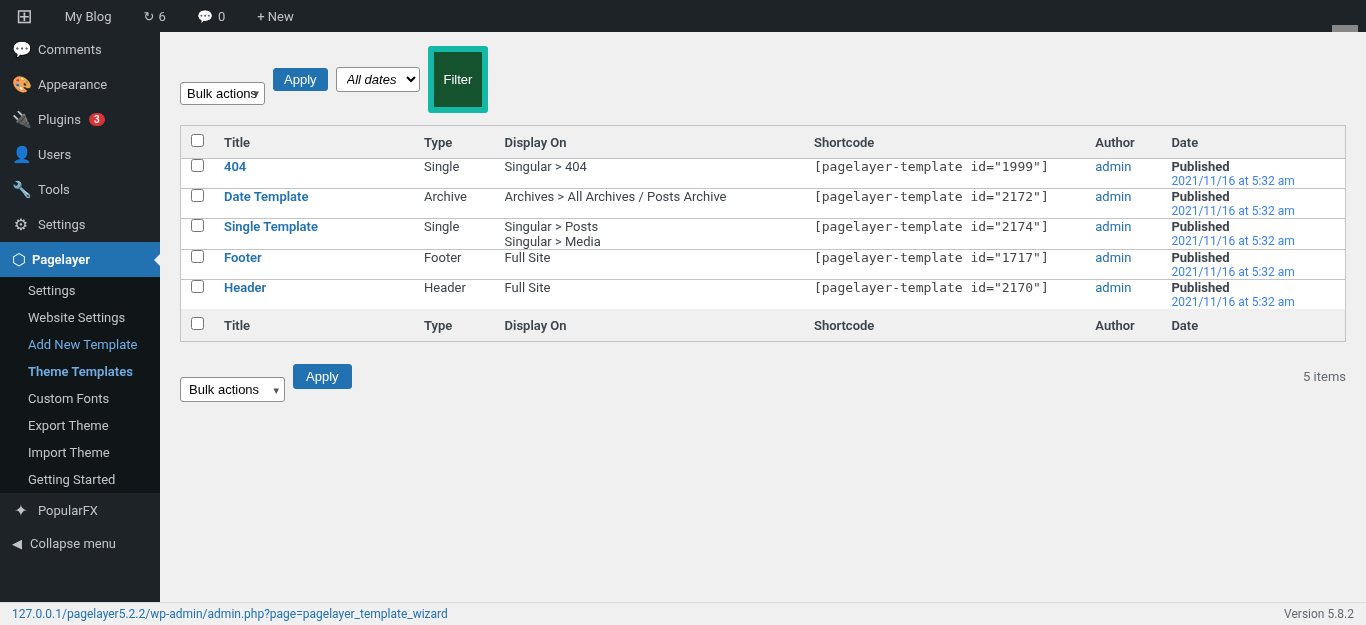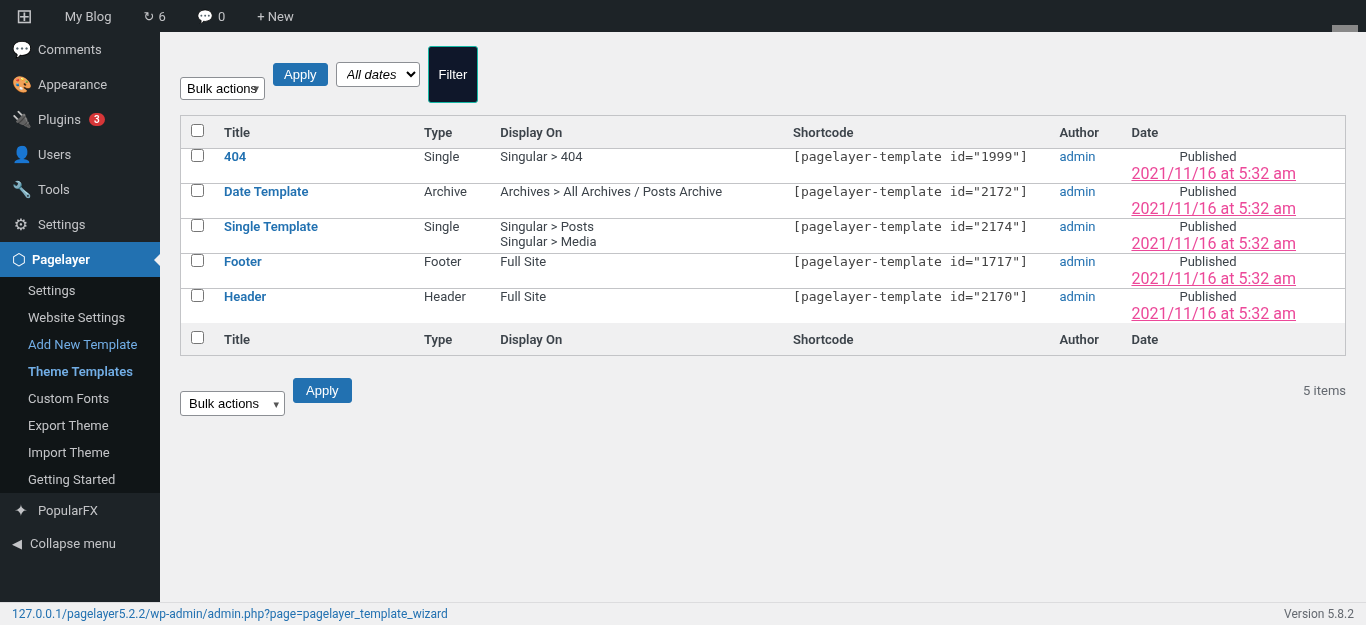--- a/index.html
+++ b/index.html
@@ -47,34 +47,34 @@
 
     
     #main-content { flex: 1; overflow-y: auto; background: #f0f0f1; padding: 0; }
     .wrap { padding: 10px 20px 20px 20px; }
 
     
     .tablenav-top { display: flex; align-items: center; gap: 8px; margin-bottom: 8px; padding: 4px 0; }
     .tablenav-top select { padding: 3px 6px; border: 1px solid #8c8f94; border-radius: 3px; background: #fff; font-size: 13px; }
     .tablenav-top input[type="submit"] { padding: 3px 10px; border: 1px solid #2271b1; background: #2271b1; color: #fff; border-radius: 3px; cursor: pointer; font-size: 13px; }
     .filter-select { padding: 3px 6px; border: 1px solid #8c8f94; border-radius: 3px; background: #fff; font-size: 13px; font-style: italic; }
-    .filter-btn { padding: 20px 10px; border: 1px solid #14b8a6; background: #0f172a; color: #fff; border-radius: 3px; cursor: pointer; font-size: 13px; }
+    .filter-btn { padding: 20px 10px; border: 6px solid #14b8a6; background: #14532d; color: #fff; border-radius: 3px; cursor: pointer; font-size: 13px; }
 
     
     .wp-list-table { width: 100%; border-collapse: collapse; background: #fff; border: 1px solid #c3c4c7; }
     .wp-list-table th { background: #f0f0f1; border-bottom: 1px solid #c3c4c7; padding: 8px 10px; text-align: left; font-weight: 600; font-size: 13px; }
     .wp-list-table th.col-title { width: 200px; }
     .wp-list-table td { padding: 0 10px; border-bottom: 1px solid #c3c4c7; vertical-align: top; font-size: 13px; }
     .wp-list-table tr:last-child td { border-bottom: none; }
     .check-col { width: 28px; }
     .title-link { color: #2271b1; text-decoration: none; font-weight: 600; }
     .shortcode-col { font-family: monospace; font-size: 12px; color: #444; max-width: 220px; word-break: break-all; }
     .date-col { white-space: nowrap; }
-    .date-status { display: block; font-weight: 400; margin-left: 48px; }
-    .date-time { display: block; color: #ec4899; font-size: 16px; text-decoration: underline; }
+    .date-status { display: block; font-weight: 700; }
+    .date-time { display: block; color: #3b82f6; font-size: 12px; }
 
     
     .tablenav-bottom { display: flex; align-items: center; justify-content: space-between; margin-top: 8px; }
     .tablenav-bottom-left { display: flex; align-items: center; gap: 8px; }
     .bulk-select { padding: 4px 24px 4px 8px; border: 1px solid #8c8f94; border-radius: 3px; background: #fff; font-size: 13px; appearance: none; -webkit-appearance: none; cursor: pointer; position: relative; }
     .bulk-select-wrap { position: relative; display: inline-block; margin-top: 27px; }
     .bulk-select-wrap::after { content: "▾"; position: absolute; right: 6px; top: 50%; transform: translateY(-50%); pointer-events: none; font-size: 11px; color: #555; }
     .apply-btn { padding: 4px 12px; border: 1px solid #2271b1; background: #2271b1; color: #fff; border-radius: 3px; cursor: pointer; font-size: 13px; }
     .items-count { color: #646970; font-size: 13px; }
 

